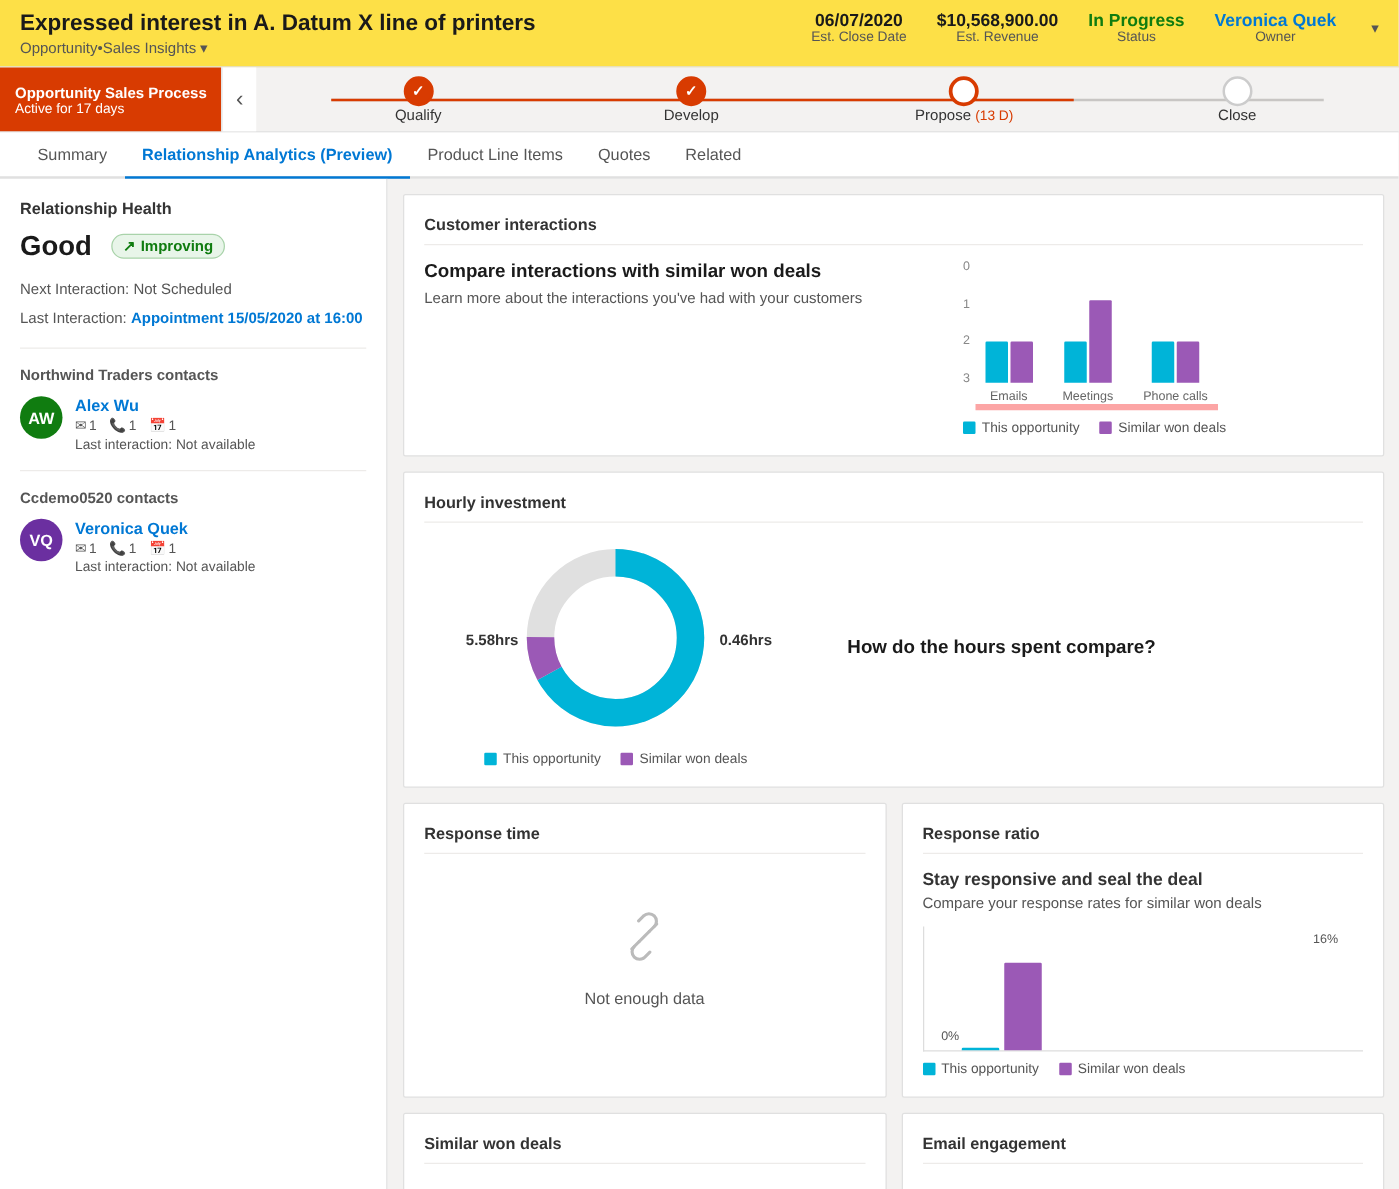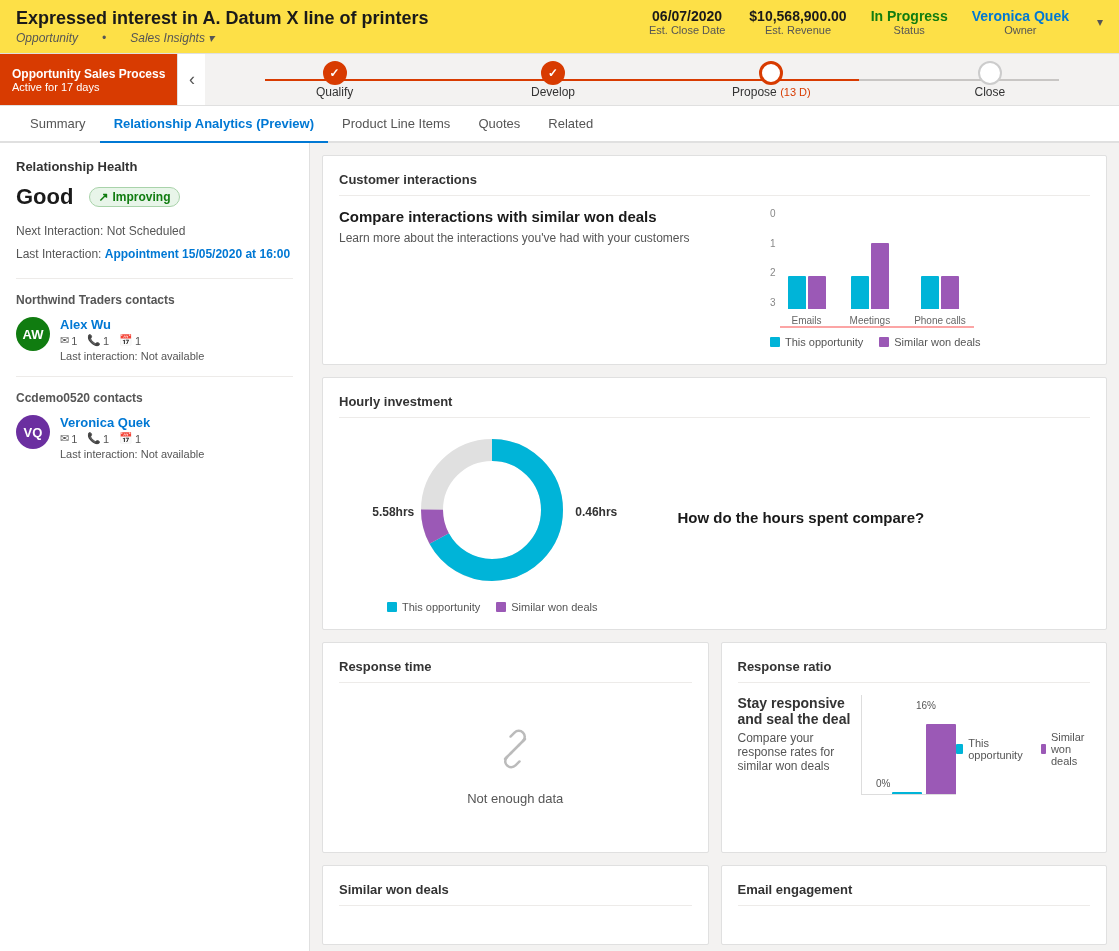--- a/index.html
+++ b/index.html
@@ -1,21 +1,21 @@
 <!DOCTYPE html>
 <html><head>
   <meta charset="utf-8">
   <style>
     * { box-sizing: border-box; margin: 0; padding: 0; }
     body { font-family: 'Segoe UI', sans-serif; font-size: 13px; color: #333; background: #f3f2f1; overflow-x: hidden; }
 
     
     .top-header { background: #fde047; padding: 8px 16px; border-bottom: 1px solid #e0e0e0; display: flex; align-items: flex-start; justify-content: space-between; }
     .top-header-left h1 { font-size: 18px; font-weight: 600; color: #1a1a1a; }
-    .top-header-left .subtitle { font-size: 12px; color: #555; display: flex; gap: 24px; align-items: center; margin-top: 2px; font-style: italic; }
+    .top-header-left .subtitle { font-size: 12px; color: #555; display: flex; gap: 0; align-items: center; margin-top: 2px; }
     .top-header-left .subtitle span { color: #555; }
     .top-header-left .subtitle .sales-insights { color: #0078d4; cursor: pointer; display: flex; align-items: center; gap: 3px; }
     .top-header-right { display: flex; gap: 24px; align-items: center; }
     .header-meta { text-align: center; }
     .header-meta .meta-value { font-size: 14px; font-weight: 600; color: #1a1a1a; }
     .header-meta .meta-label { font-size: 11px; color: #555; }
     .header-meta.status .meta-value { color: #107c10; }
     .header-meta.owner .meta-value { color: #0078d4; cursor: pointer; }
     .chevron-down { font-size: 12px; color: #555; cursor: pointer; margin-left: 4px; }
 
@@ -99,21 +99,21 @@
     
     .bottom-row { display: flex; gap: 12px; }
     .bottom-card { flex: 1; background: #fff; border: 1px solid #e0e0e0; border-radius: 2px; padding: 16px; }
 
     
     .no-data-area { display: flex; flex-direction: column; align-items: center; justify-content: flex-start; padding: 30px; color: #888; }
     .no-data-icon { font-size: 32px; margin-bottom: 10px; color: #bbb; }
     .no-data-text { font-size: 13px; color: #555; }
 
     
-    .ratio-chart { display: flex; flex-direction: row; }
+    .ratio-chart { display: flex; flex-direction: column; }
     .ratio-text h3 { font-size: 14px; font-weight: 700; margin-bottom: 4px; }
     .ratio-text p { font-size: 12px; color: #555; margin-bottom: 12px; }
     .ratio-bar { width: 30px; border-radius: 1px 1px 0 0; }
     .ratio-bar.cyan { background: #00b4d8; }
     .ratio-bar.purple { background: #9b59b6; }
 
     
     .bottom2-row { display: flex; gap: 12px; }
     .bottom2-card { flex: 1; background: #fff; border: 1px solid #e0e0e0; border-radius: 2px; padding: 16px; min-height: 80px; }
 
@@ -270,21 +270,21 @@
         <div class="bar-chart-container">
           <div style="display:flex;align-items:flex-end;">
 
             <div class="y-axis">
               <span>3</span>
               <span>2</span>
               <span>1</span>
               <span>0</span>
             </div>
 
-            <div style="display:flex;gap:24px;align-items:flex-end;height:100px;border-bottom:2px solid #fca5a5;padding:0 8px;">
+            <div style="display:flex;gap:24px;align-items:flex-end;height:100px;border-bottom:5px solid #fca5a5;padding:0 8px;">
 
               <div class="bar-group">
                 <div class="bars">
                   <div class="bar cyan" style="height:33px;"></div>
                   <div class="bar purple" style="height:33px;"></div>
                 </div>
                 <div class="bar-label">Emails</div>
               </div>
 
               <div class="bar-group">

